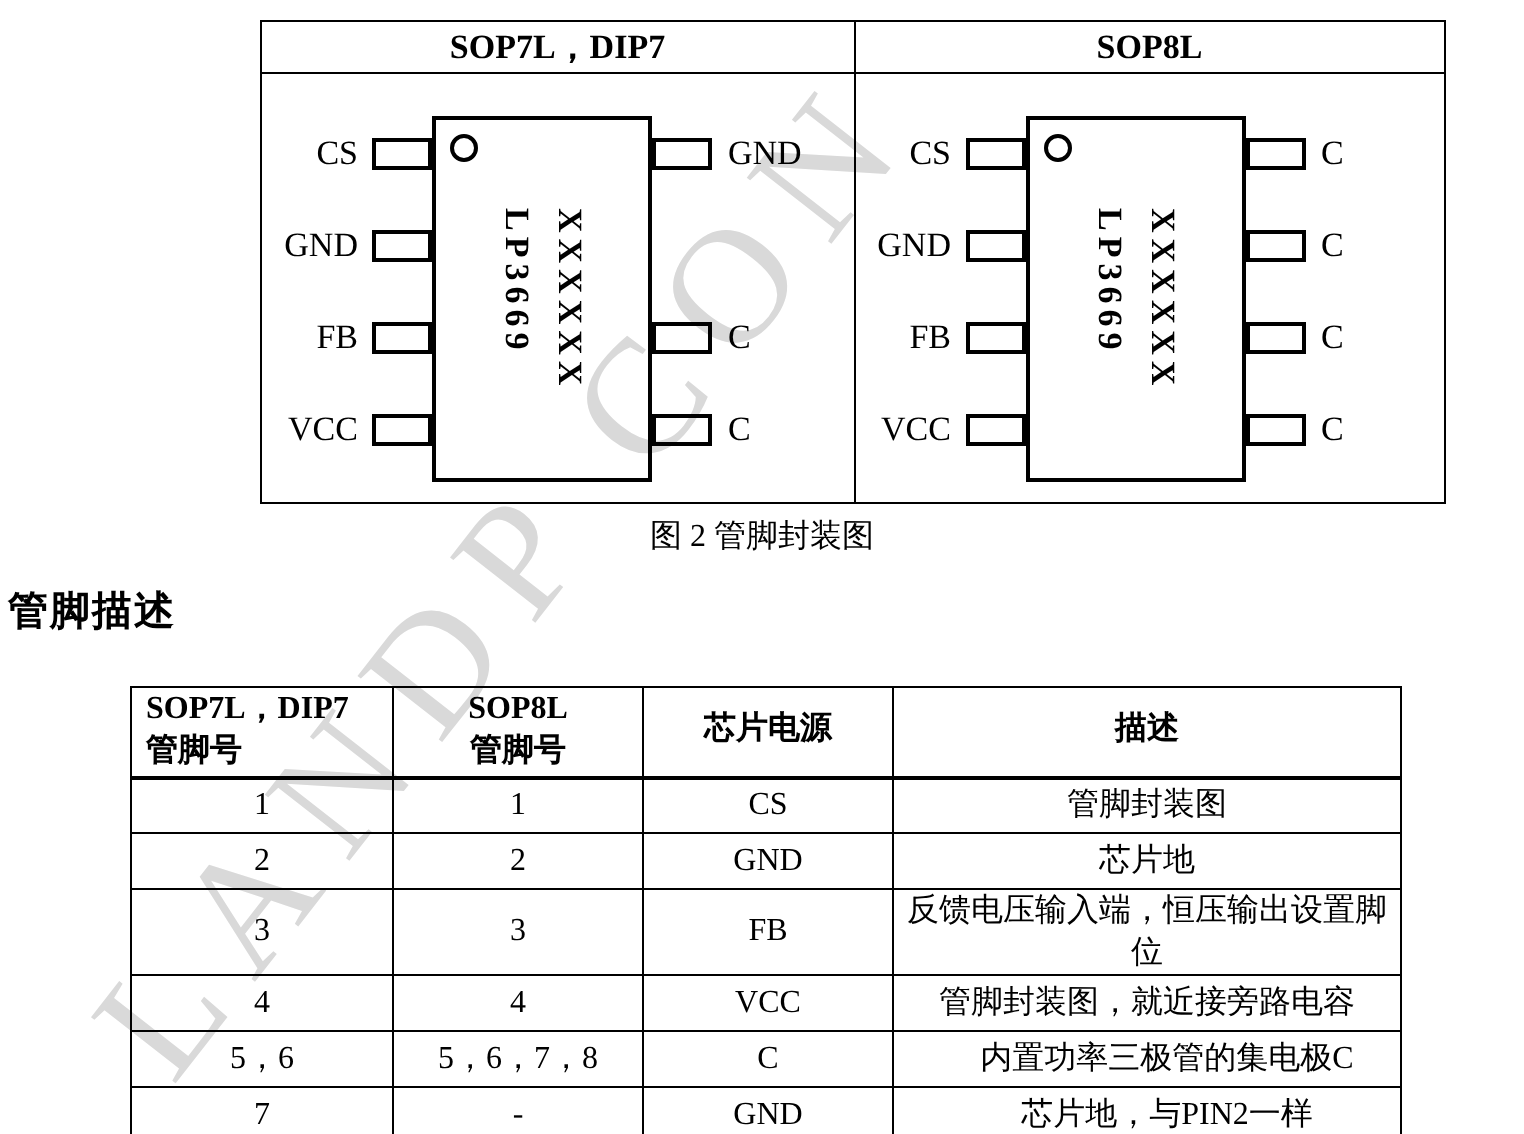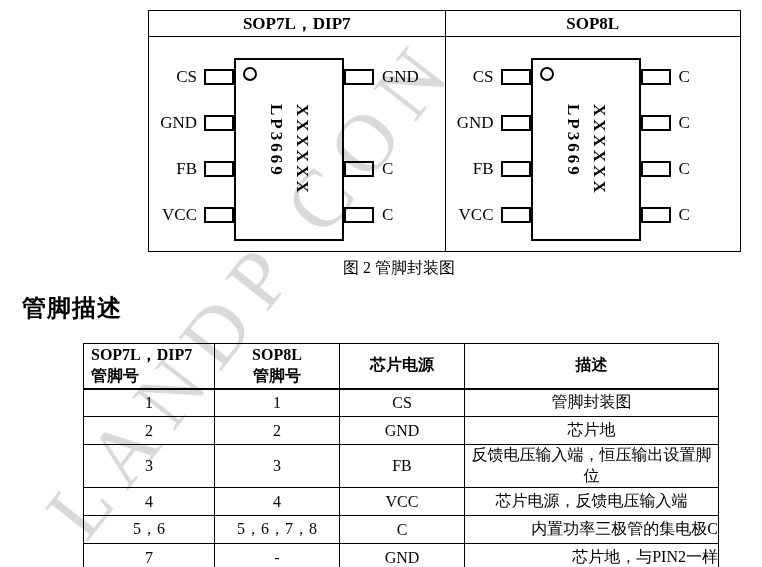--- a/index.html
+++ b/index.html
@@ -7,21 +7,21 @@
   body { position:relative; font-family:"Liberation Serif","DejaVu Serif",serif; color:#000; }
 
   
   .watermark {
     position:absolute; left:28px; top:498px;
     transform:rotate(-52deg); transform-origin:0 0;
     font-size:82px; letter-spacing:16px; color:#d9d9d9;
     white-space:nowrap; z-index:0; font-family:"Liberation Serif",serif;
   }
 
-  .content { position:absolute; inset:0; z-index:1;margin-left:18px; }
+  .content { position:absolute; inset:0; z-index:1; }
 
   
   .figure-box { position:absolute; left:130px; top:10px; width:593px; height:242px; border:1px solid #000; display:flex; }
   .pkg-half { position:relative; flex:1 1 50%; }
   .pkg-half.second { border-left:1px solid #000; }
   .pkg-header { height:26px; line-height:25px; text-align:center; font-weight:bold; font-size:17px; border-bottom:1px solid #000; }
   .diagram { position:absolute; left:0; right:0; top:26px; bottom:0; }
 
   .chip { position:absolute; left:85px; top:21px; width:110px; height:183px; border:2px solid #000; display:flex; align-items:center; justify-content:center; }
   .dot { position:absolute; left:7px; top:7px; width:14px; height:14px; border:2px solid #000; border-radius:50%; background:transparent; }
@@ -30,29 +30,29 @@
   .lpin { position:absolute; left:0; width:85px; height:16px; }
   .lpin .plabel { position:absolute; left:0; top:0; width:48px; height:16px; line-height:16px; text-align:right; font-size:17px; }
   .lpin .prect { position:absolute; left:55px; top:0; width:30px; height:16px; border:2px solid #000; background:transparent; }
 
   .rpin { position:absolute; left:195px; width:100px; height:16px; }
   .rpin .prect { position:absolute; left:0; top:0; width:30px; height:16px; border:2px solid #000; background:transparent; }
   .rpin .plabel { position:absolute; left:38px; top:0; height:16px; line-height:16px; font-size:17px; }
 
   .caption { position:absolute; left:0; top:258px; width:762px; text-align:center; font-size:16px; }
 
-  .heading { position:absolute; left:4px; top:292px; font-size:24px; font-weight:bold; letter-spacing:1px; }
+  .heading { position:absolute; left:4px; top:292px; font-size:20px; font-weight:bold; letter-spacing:1px; }
 
   
   table.pin-table { position:absolute; left:65px; top:343px; border-collapse:collapse; table-layout:fixed; background:transparent; }
   .pin-table th, .pin-table td { border:1px solid #000; font-size:16px; text-align:center; vertical-align:middle; }
   .pin-table thead th { height:45px; font-weight:bold; white-space:pre-line; line-height:1.3; border-bottom:2px solid #000; }
   .pin-table thead th.c1 { text-align:left; padding-left:7px; }
   .pin-table tbody td { height:28px; }
-  .pin-table td.left { text-align:right; padding-left:20px; }
+  .pin-table td.left { text-align:center; padding-left:20px; }
 </style>
 </head>
 <body>
 
 <div class="watermark">LANDP CON</div>
 
 <div class="content">
 
   <div class="figure-box">
 
@@ -180,21 +180,21 @@
       <tr>
         <td>3</td>
         <td>3</td>
         <td>FB</td>
         <td>反馈电压输入端，恒压输出设置脚位</td>
       </tr>
       <tr>
         <td>4</td>
         <td>4</td>
         <td>VCC</td>
-        <td>芯片电源，反馈电压输入端</td>
+        <td>管脚封装图，就近接旁路电容</td>
       </tr>
       <tr>
         <td>5，6</td>
         <td>5，6，7，8</td>
         <td>C</td>
         <td class="left">内置功率三极管的集电极C</td>
       </tr>
       <tr>
         <td>7</td>
         <td>-</td>

